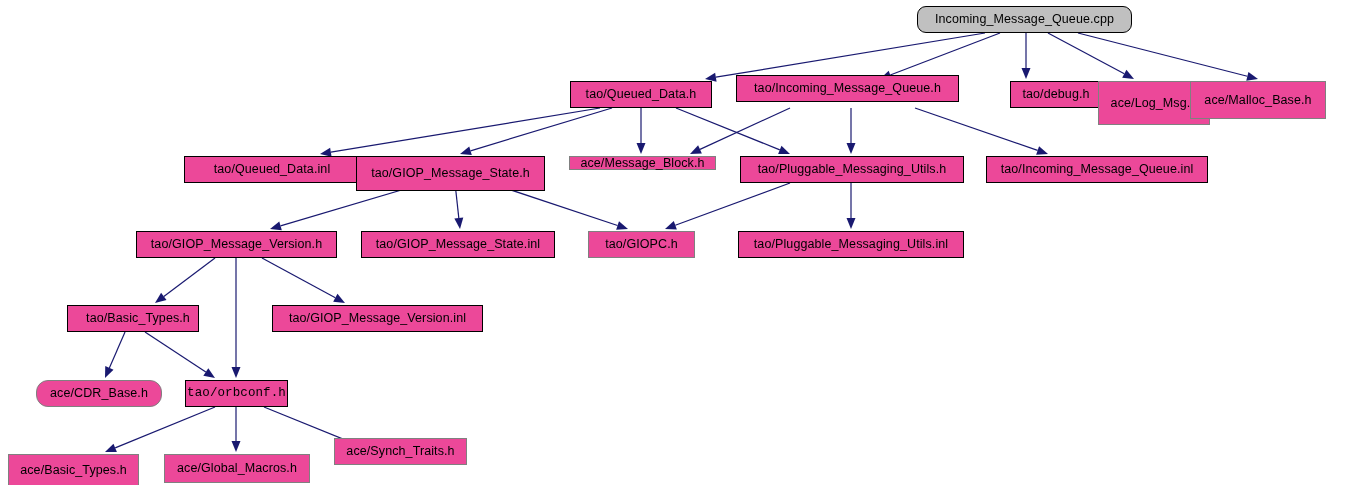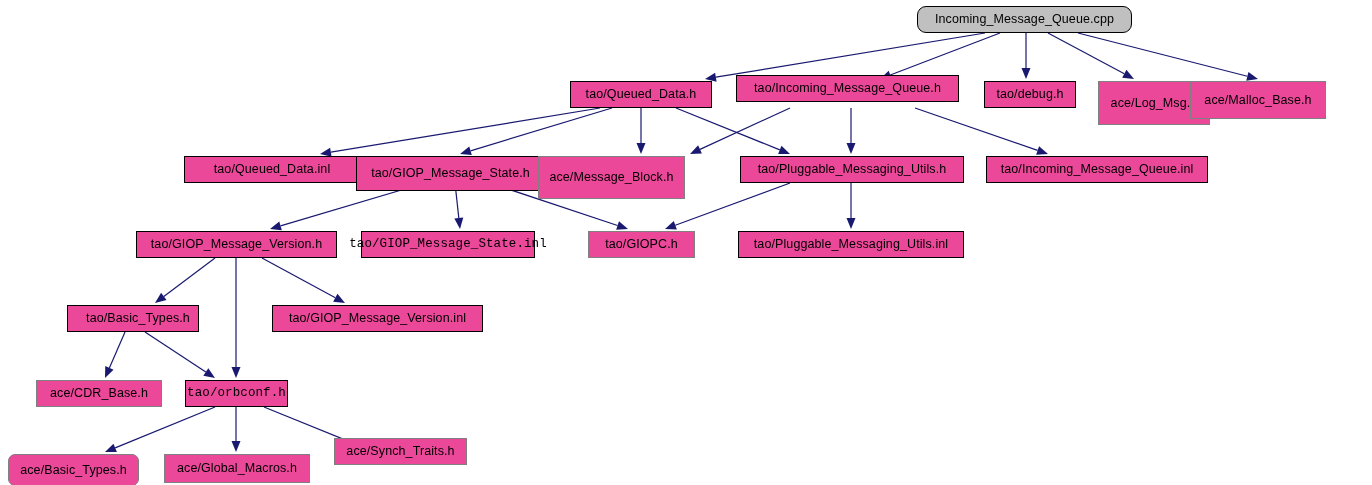--- a/index.html
+++ b/index.html
@@ -163,69 +163,69 @@
   <div id="node-layer">
       <div class="graph-node node-root" style="left: 917px; top: 6px; width: 215px; height: 27px; border-radius: 9px;">
         <span class="node-label">Incoming_Message_Queue.cpp</span>
       </div>
       <div class="graph-node node-internal" style="left: 570px; top: 81px; width: 142px; height: 27px;">
         <span class="node-label">tao/Queued_Data.h</span>
       </div>
       <div class="graph-node node-internal" style="left: 736px; top: 75px; width: 223px; height: 27px;">
         <span class="node-label">tao/Incoming_Message_Queue.h</span>
       </div>
-      <div class="graph-node node-internal" style="left: 984px; top: 81px; width: 92px; height: 27px;">
+      <div class="graph-node node-internal" style="left: 1010px; top: 81px; width: 92px; height: 27px;">
         <span class="node-label">tao/debug.h</span>
       </div>
       <div class="graph-node node-external" style="left: 1098px; top: 81px; width: 112px; height: 44px;">
         <span class="node-label">ace/Log_Msg.h</span>
       </div>
       <div class="graph-node node-external" style="left: 1190px; top: 81px; width: 136px; height: 38px;">
         <span class="node-label">ace/Malloc_Base.h</span>
       </div>
       <div class="graph-node node-internal" style="left: 184px; top: 156px; width: 176px; height: 27px;">
         <span class="node-label">tao/Queued_Data.inl</span>
       </div>
       <div class="graph-node node-internal" style="left: 356px; top: 156px; width: 189px; height: 35px;">
         <span class="node-label">tao/GIOP_Message_State.h</span>
       </div>
-      <div class="graph-node node-external" style="left: 538px; top: 156px; width: 147px; height: 43px;">
+      <div class="graph-node node-external" style="left: 569px; top: 156px; width: 147px; height: 14px;">
         <span class="node-label">ace/Message_Block.h</span>
       </div>
       <div class="graph-node node-internal" style="left: 740px; top: 156px; width: 224px; height: 27px;">
         <span class="node-label">tao/Pluggable_Messaging_Utils.h</span>
       </div>
       <div class="graph-node node-internal" style="left: 986px; top: 156px; width: 222px; height: 27px;">
         <span class="node-label">tao/Incoming_Message_Queue.inl</span>
       </div>
       <div class="graph-node node-internal" style="left: 136px; top: 231px; width: 201px; height: 27px;">
         <span class="node-label">tao/GIOP_Message_Version.h</span>
       </div>
-      <div class="graph-node node-internal" style="left: 361px; top: 231px; width: 174px; height: 27px; font-family: Liberation Mono, monospace;">
+      <div class="graph-node node-internal" style="left: 361px; top: 231px; width: 194px; height: 27px;">
         <span class="node-label">tao/GIOP_Message_State.inl</span>
       </div>
       <div class="graph-node node-external" style="left: 588px; top: 231px; width: 107px; height: 27px;">
         <span class="node-label">tao/GIOPC.h</span>
       </div>
       <div class="graph-node node-internal" style="left: 738px; top: 231px; width: 226px; height: 27px;">
         <span class="node-label">tao/Pluggable_Messaging_Utils.inl</span>
       </div>
       <div class="graph-node node-internal" style="left: 67px; top: 305px; width: 132px; height: 27px; padding-left: 16px;">
         <span class="node-label">tao/Basic_Types.h</span>
       </div>
       <div class="graph-node node-internal" style="left: 272px; top: 305px; width: 211px; height: 27px;">
         <span class="node-label">tao/GIOP_Message_Version.inl</span>
       </div>
-      <div class="graph-node node-external" style="left: 36px; top: 380px; width: 126px; height: 27px;">
+      <div class="graph-node node-external" style="left: 36px; top: 380px; width: 126px; height: 27px; border-radius: 12px;">
         <span class="node-label">ace/CDR_Base.h</span>
       </div>
       <div class="graph-node node-internal" style="left: 185px; top: 380px; width: 103px; height: 27px; font-family: Liberation Mono, monospace;">
         <span class="node-label">tao/orbconf.h</span>
       </div>
-      <div class="graph-node node-external" style="left: 8px; top: 454px; width: 131px; height: 32px; border-radius: 7px;">
+      <div class="graph-node node-external" style="left: 8px; top: 454px; width: 131px; height: 32px;">
         <span class="node-label">ace/Basic_Types.h</span>
       </div>
       <div class="graph-node node-external" style="left: 164px; top: 454px; width: 146px; height: 29px;">
         <span class="node-label">ace/Global_Macros.h</span>
       </div>
       <div class="graph-node node-external" style="left: 334px; top: 438px; width: 133px; height: 27px;">
         <span class="node-label">ace/Synch_Traits.h</span>
       </div>
     </div>
 </div>

